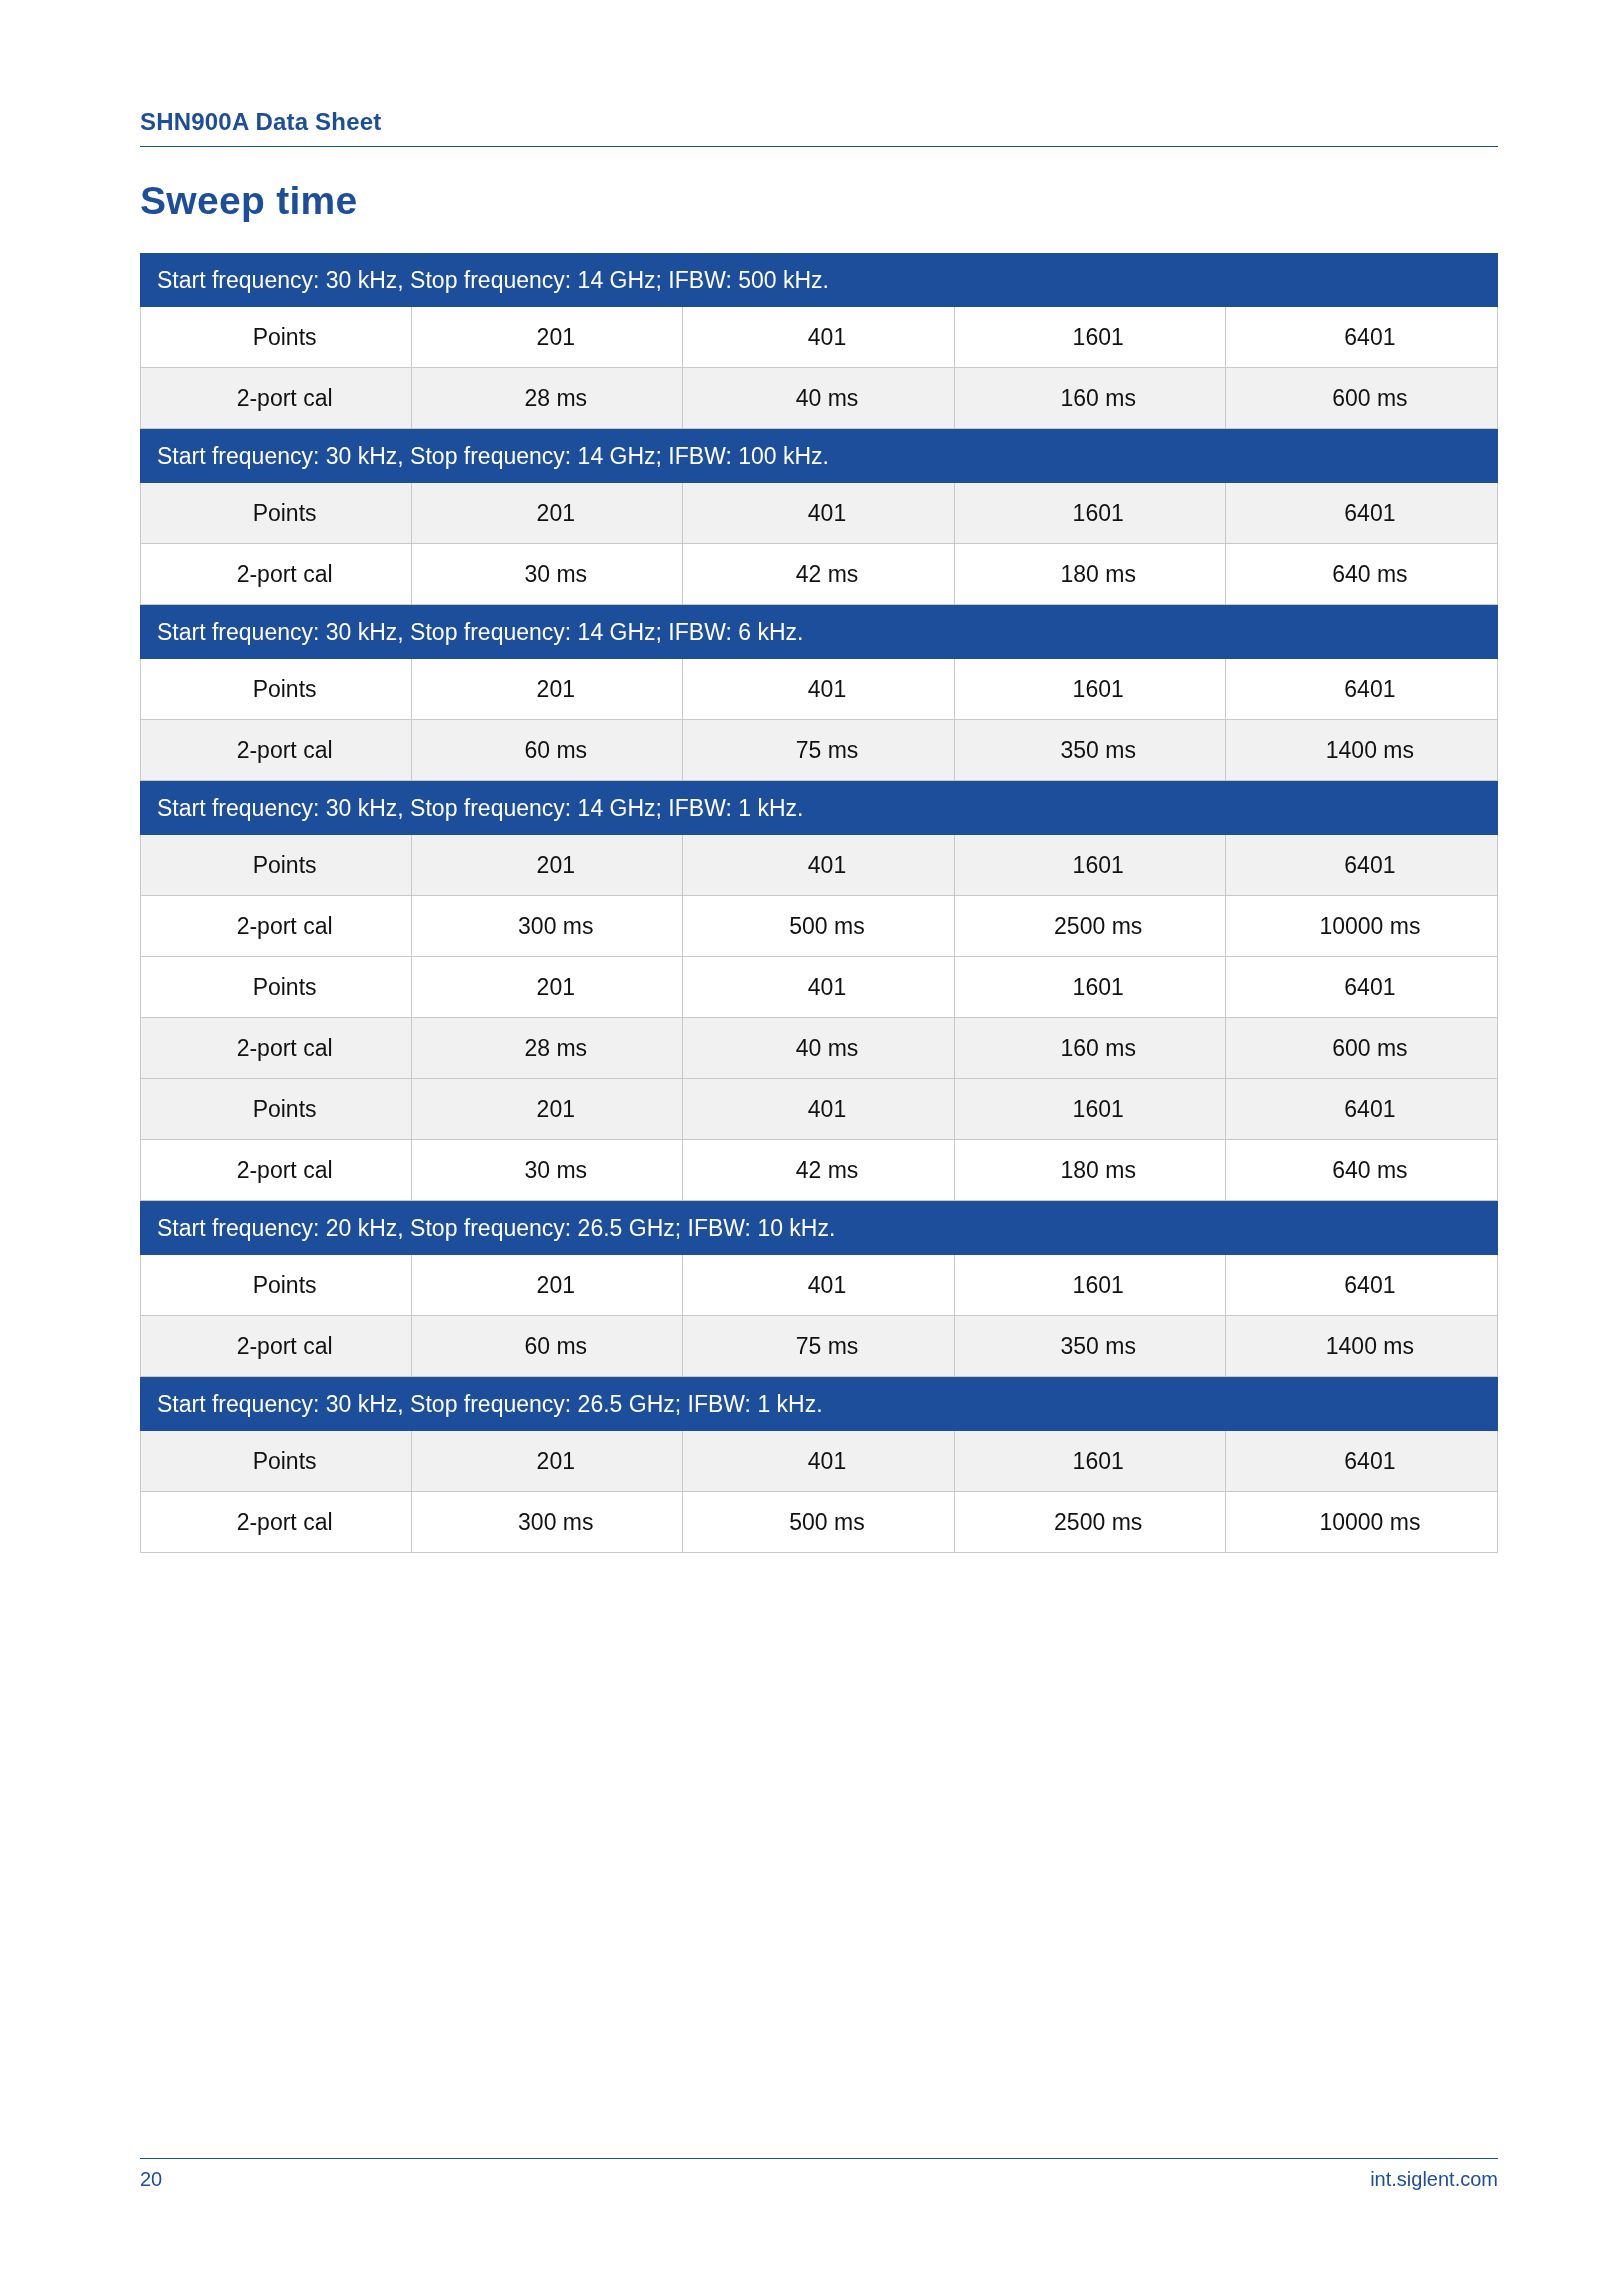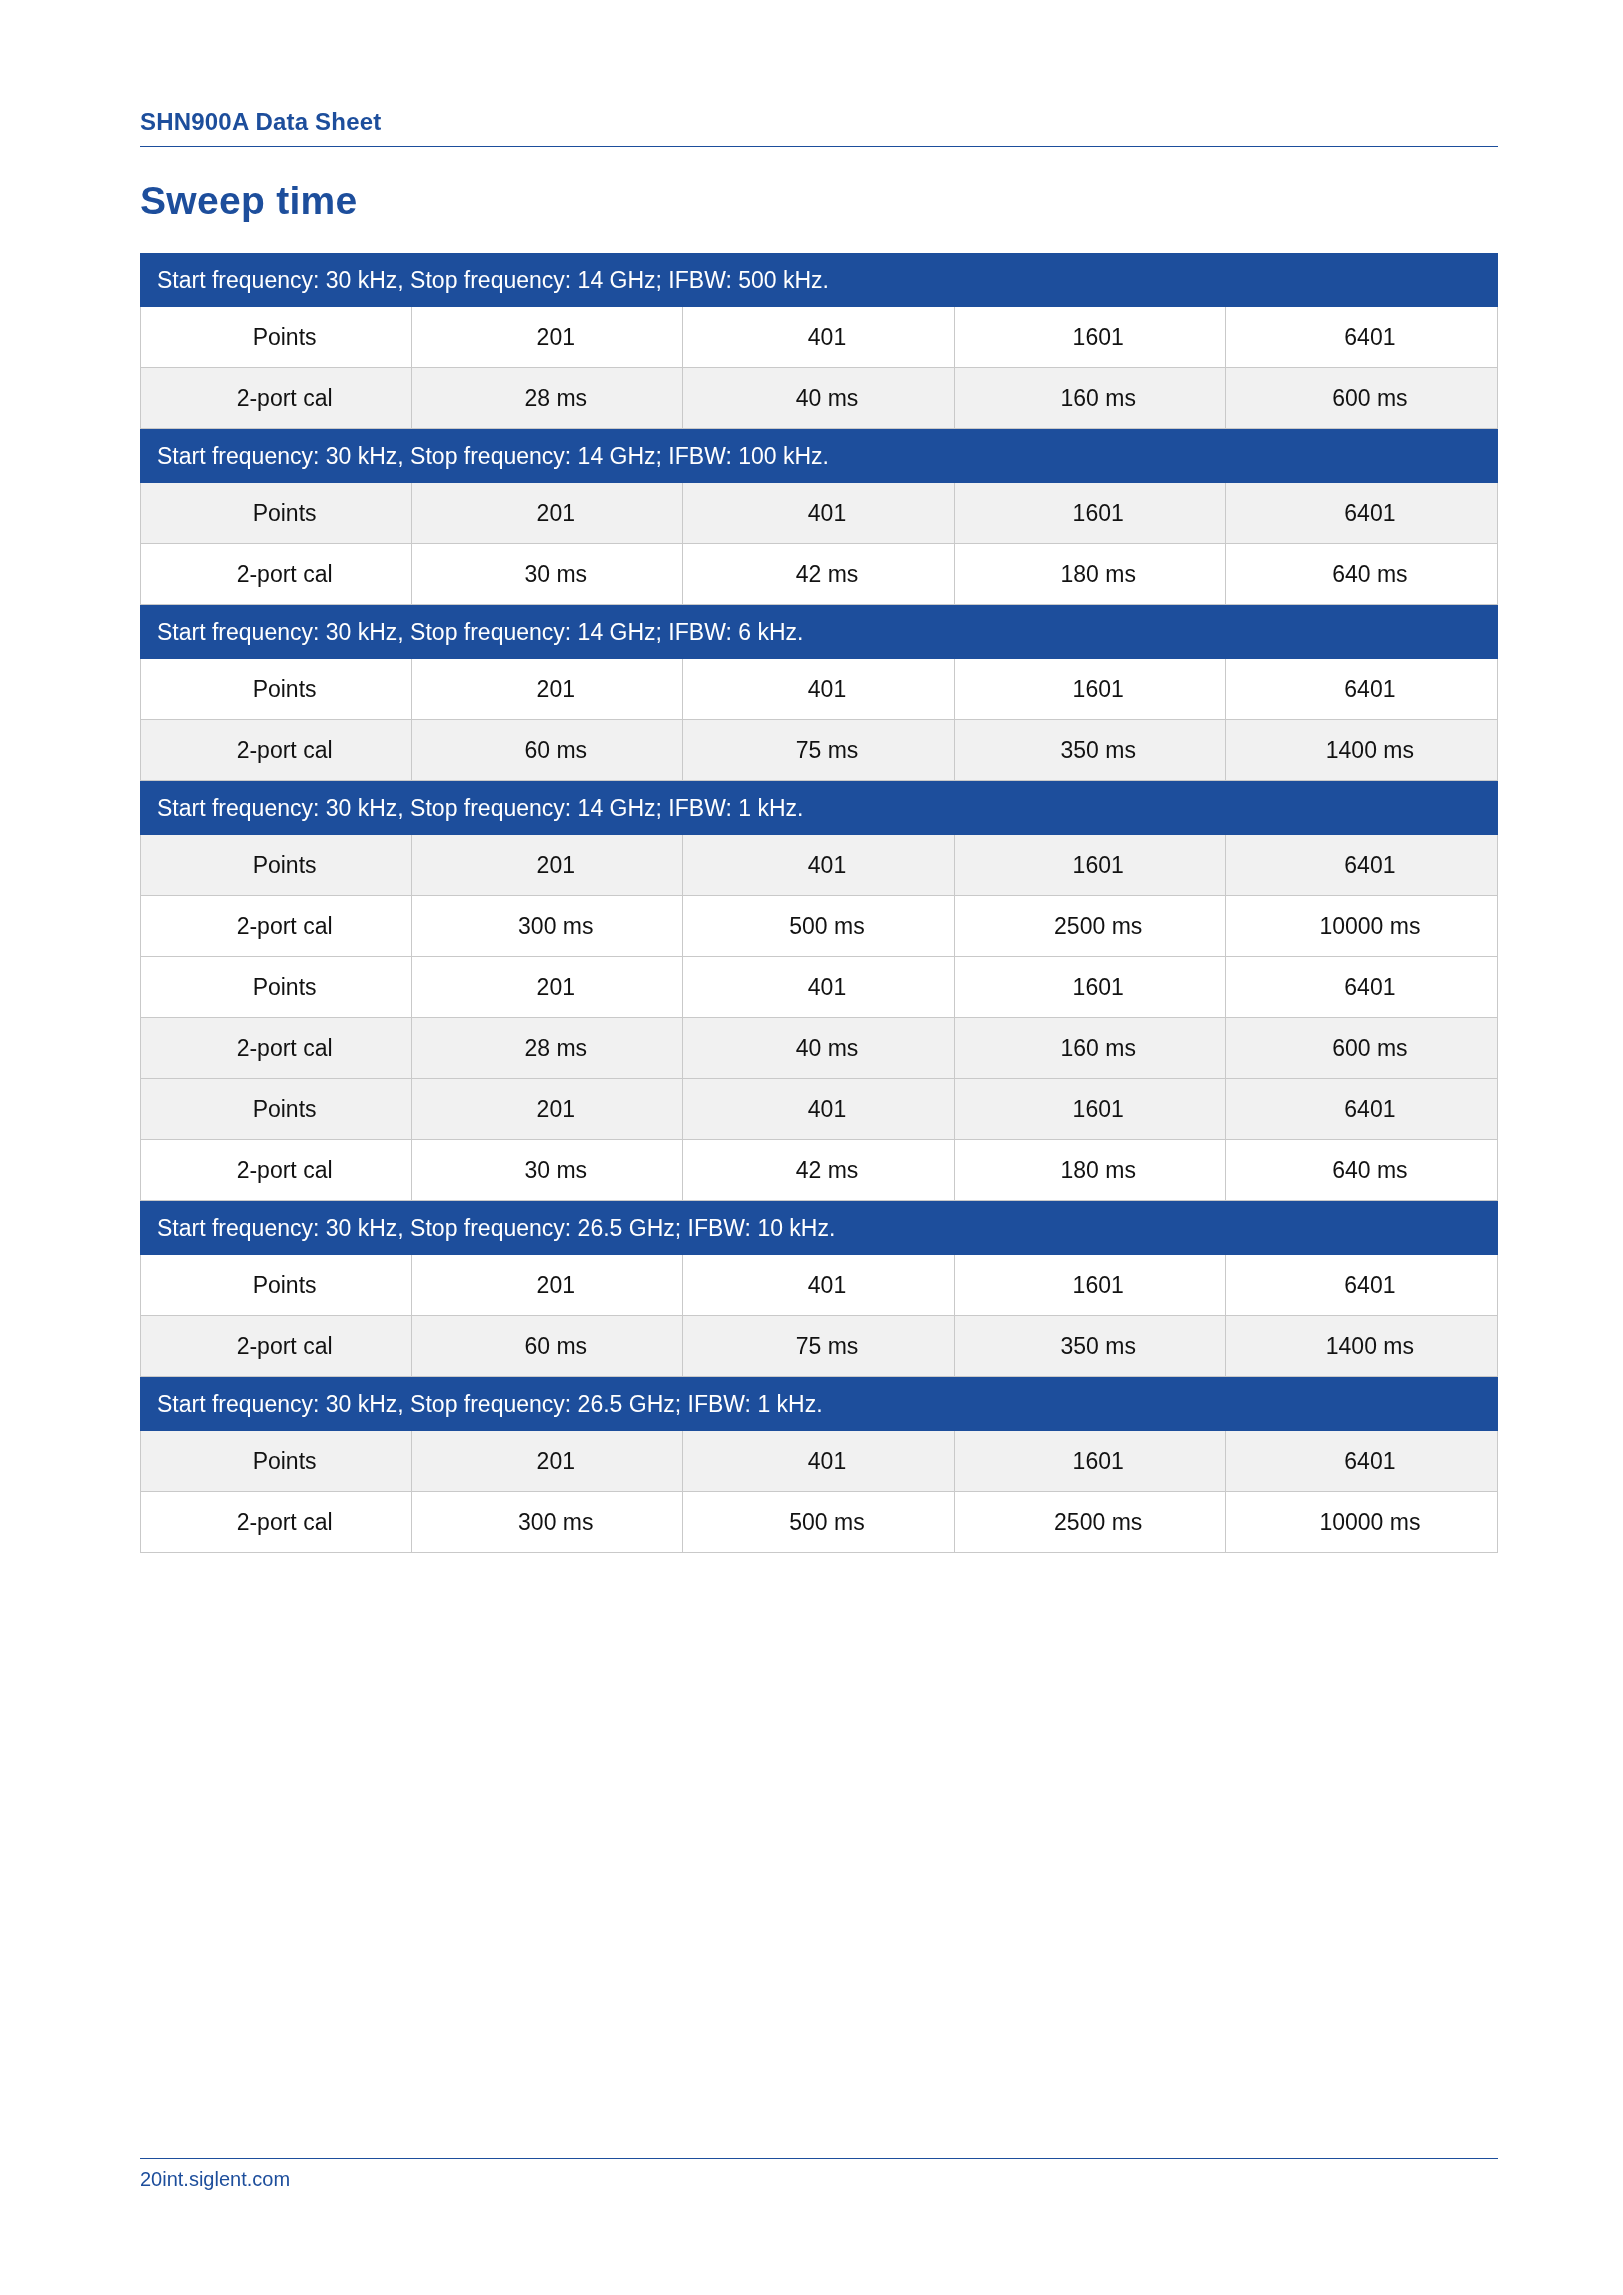--- a/index.html
+++ b/index.html
@@ -88,21 +88,21 @@
 
   
   .doc-footer {
     position: absolute;
     left: 140px;
     right: 125px;
     top: 2158px;
     border-top: 1.7px solid var(--accent, #1d4e9c);
     padding-top: 8.5px;
     display: flex;
-    justify-content: flex-start;
+    justify-content: space-between;
     align-items: flex-start;
   }
   .doc-footer span {
     color: var(--accent, #1d4e9c);
     font-size: 20px;
   }
 </style>
 </head>
 <body>
 
@@ -211,21 +211,21 @@
           </div>
           <div class="table-row row-white">
             <div class="cell">2-port cal</div>
             <div class="cell">30 ms</div>
             <div class="cell">42 ms</div>
             <div class="cell">180 ms</div>
             <div class="cell">640 ms</div>
           </div>
         </div>
         <div class="table-section">
-          <div class="table-header">Start frequency: 30 kHz, Stop frequency: 26.5 GHz; IFBW: 10 kHz.</div>
+          <div class="table-header">Start frequency: 20 kHz, Stop frequency: 26.5 GHz; IFBW: 10 kHz.</div>
           <div class="table-row row-white">
             <div class="cell">Points</div>
             <div class="cell">201</div>
             <div class="cell">401</div>
             <div class="cell">1601</div>
             <div class="cell">6401</div>
           </div>
           <div class="table-row row-gray">
             <div class="cell">2-port cal</div>
             <div class="cell">60 ms</div>

